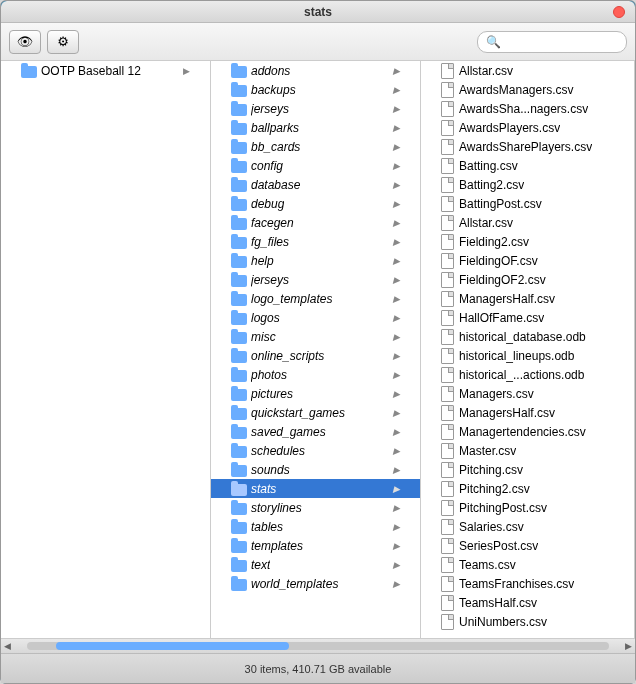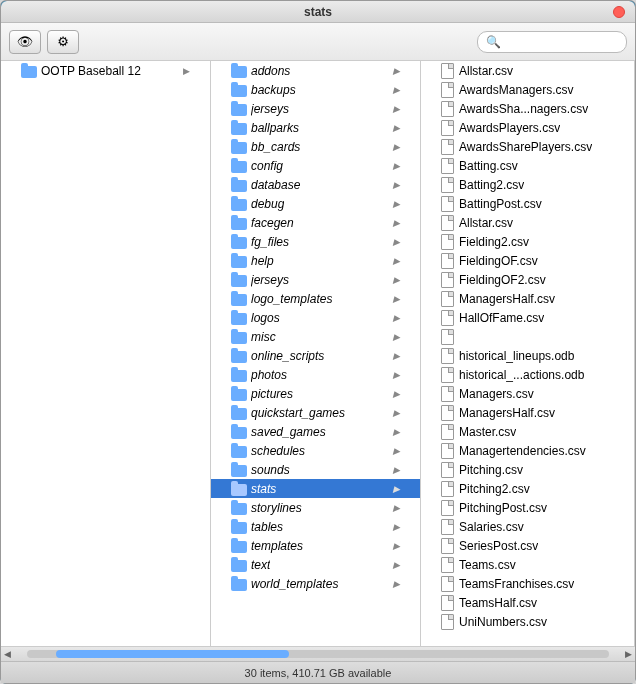--- a/index.html
+++ b/index.html
@@ -177,21 +177,21 @@
       content: '';
       position: absolute;
       top: 0; right: 0;
       width: 4px; height: 4px;
       background: #e0e0e0;
       border-left: 1px solid #999;
       border-bottom: 1px solid #999;
     }
     .status-bar {
       background: linear-gradient(to bottom, #ddd, #ccc);
-      height: 22px;
+      height: 30px;
       display: flex;
       align-items: center;
       justify-content: center;
       border-top: 1px solid #bbb;
       font-size: 11px;
       color: #333;
       flex-shrink: 0;
       position: relative;
     }
     .scrollbar-area {
@@ -451,44 +451,45 @@
         <div class="col-item">
       <span class="file-icon"><span class="file-shape"></span></span>
       <span class="label">ManagersHalf.csv</span>
     </div>
         <div class="col-item">
       <span class="file-icon"><span class="file-shape"></span></span>
       <span class="label">HallOfFame.csv</span>
     </div>
         <div class="col-item">
       <span class="file-icon"><span class="file-shape"></span></span>
+      <span class="label">historical_database.odb</span>
     </div>
         <div class="col-item">
       <span class="file-icon"><span class="file-shape"></span></span>
       <span class="label">historical_lineups.odb</span>
     </div>
         <div class="col-item">
       <span class="file-icon"><span class="file-shape"></span></span>
       <span class="label">historical_...actions.odb</span>
     </div>
         <div class="col-item">
       <span class="file-icon"><span class="file-shape"></span></span>
       <span class="label">Managers.csv</span>
     </div>
         <div class="col-item">
       <span class="file-icon"><span class="file-shape"></span></span>
       <span class="label">ManagersHalf.csv</span>
     </div>
         <div class="col-item">
       <span class="file-icon"><span class="file-shape"></span></span>
+      <span class="label">Managertendencies.csv</span>
+    </div>
+        <div class="col-item">
+      <span class="file-icon"><span class="file-shape"></span></span>
       <span class="label">Master.csv</span>
-    </div>
-        <div class="col-item">
-      <span class="file-icon"><span class="file-shape"></span></span>
-      <span class="label">Managertendencies.csv</span>
     </div>
         <div class="col-item">
       <span class="file-icon"><span class="file-shape"></span></span>
       <span class="label">Pitching.csv</span>
     </div>
         <div class="col-item">
       <span class="file-icon"><span class="file-shape"></span></span>
       <span class="label">Pitching2.csv</span>
     </div>
         <div class="col-item">

